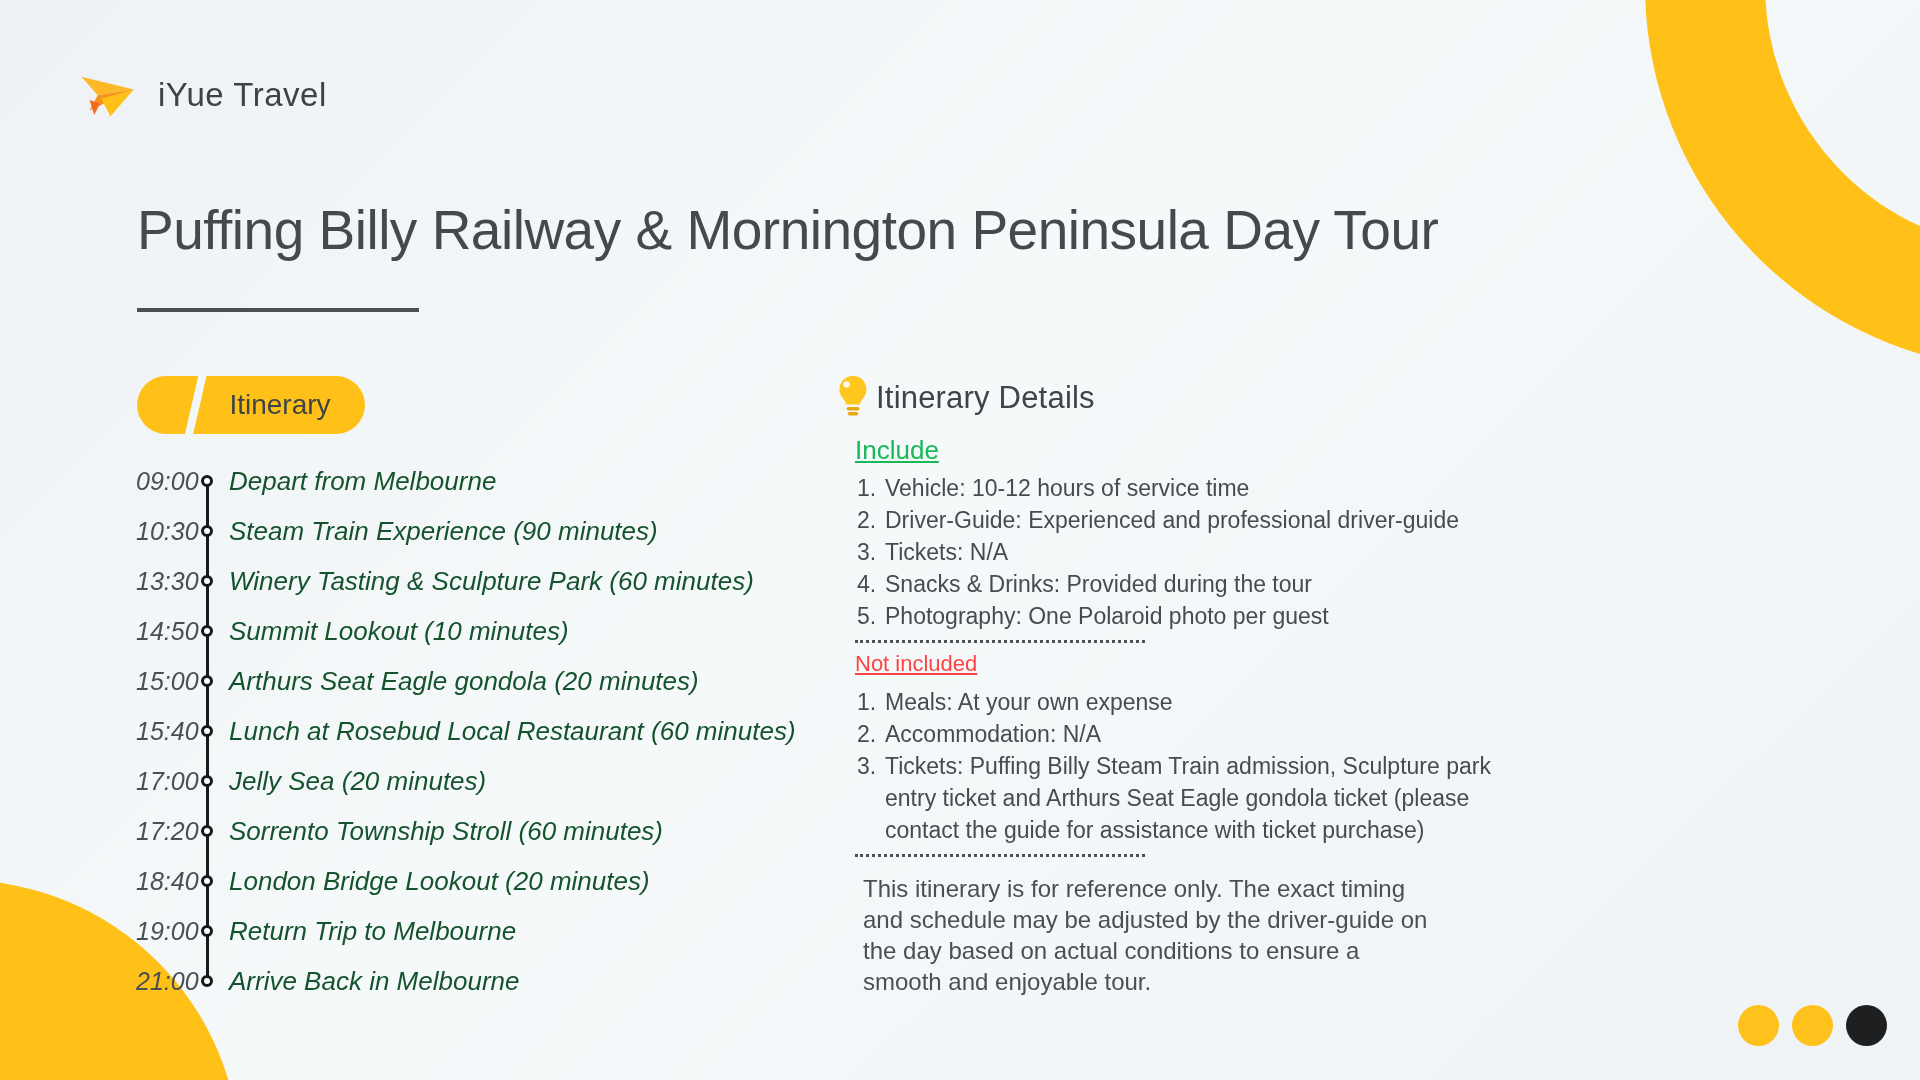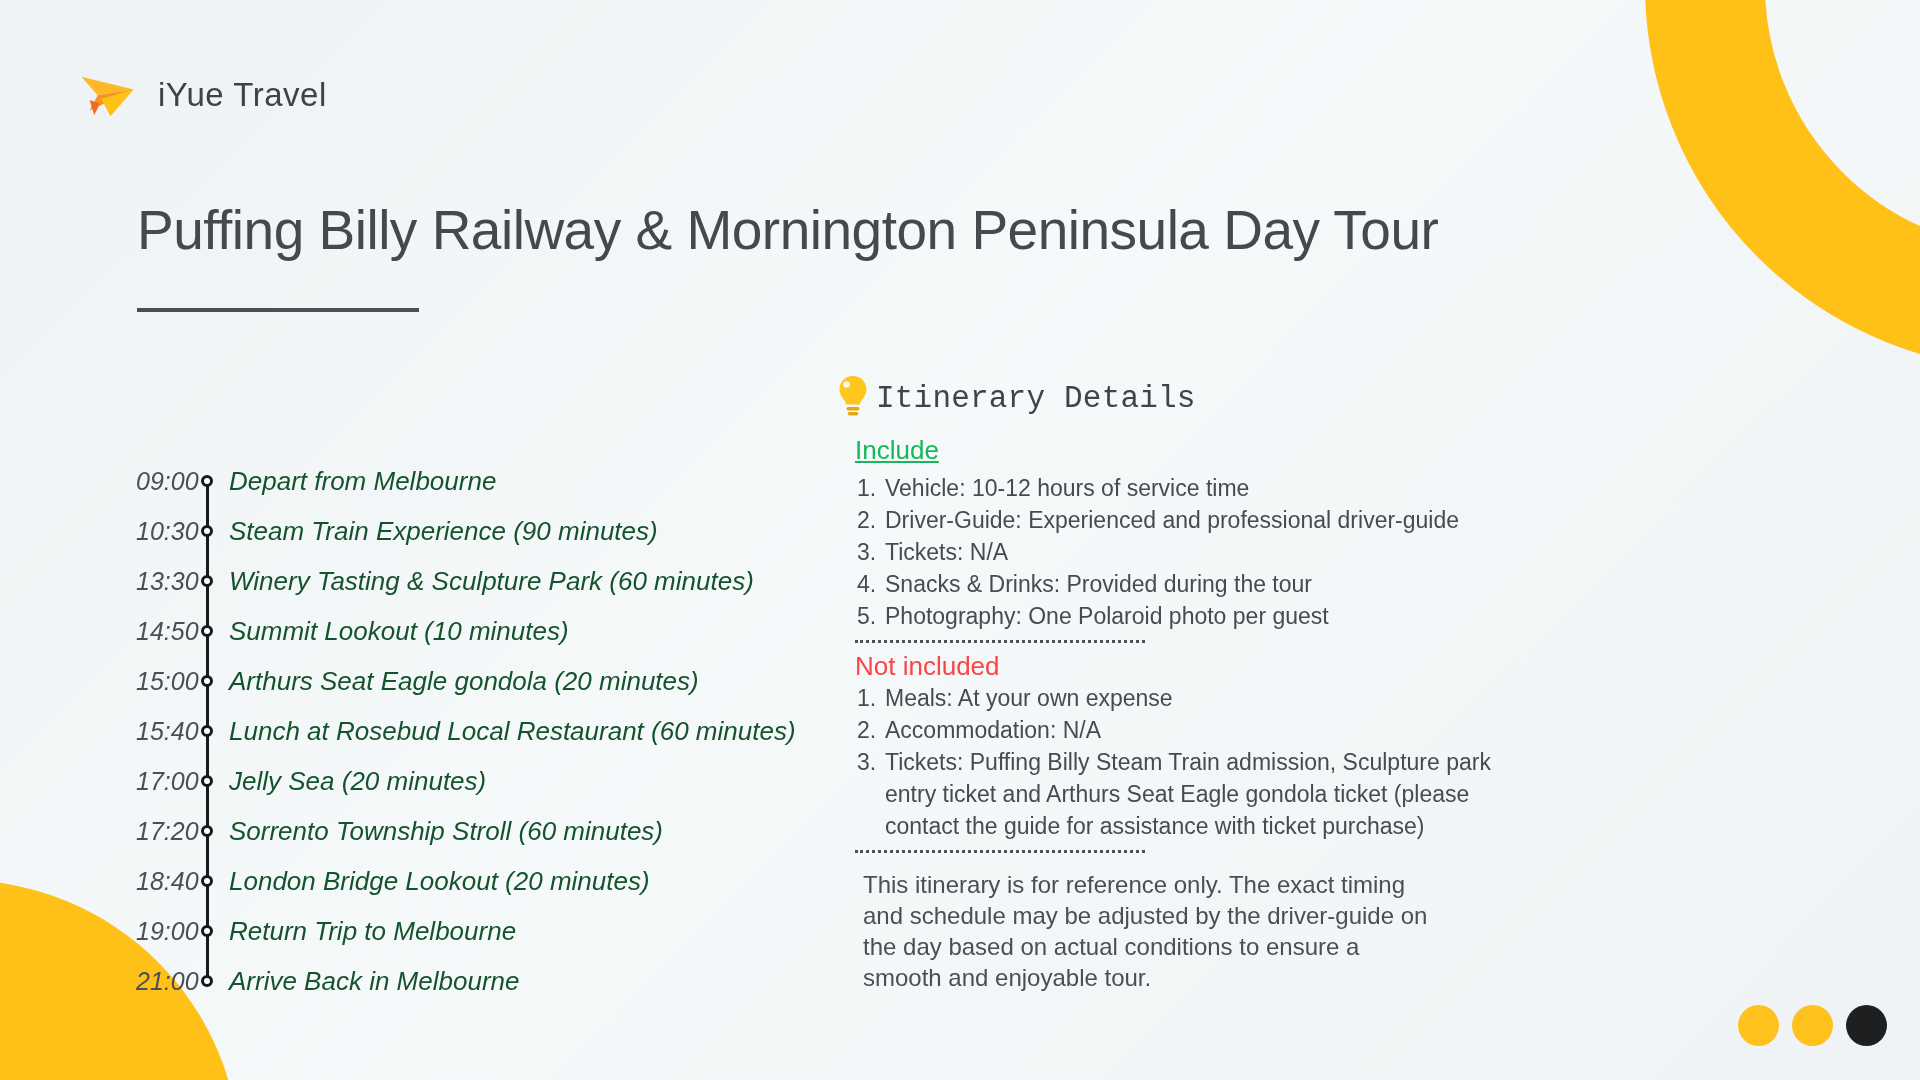--- a/index.html
+++ b/index.html
@@ -64,23 +64,23 @@
   .tl-time { width:60px; font-size:25px; color:#4a4f52; flex:0 0 60px; }
   .tl-dot {
     flex:0 0 12px; width:12px; height:12px; margin-left:5px; border-radius:50%;
     background:#fff; border:3px solid #17191b; z-index:1;
   }
   .tl-label { margin-left:16px; font-size:26px; color:#14532d; white-space:nowrap; }
 
   
   .details { position:absolute; left:838px; top:375px; width:710px; z-index:2; }
   .details-header { display:flex; align-items:center; gap:8px; }
-  .details-title { font-size:31px; color:#3f4447; letter-spacing:.2px;font-family:Liberation Mono, monospace; }
+  .details-title { font-size:31px; color:#3f4447; letter-spacing:.2px; }
   .sec-include { margin:14px 0 6px 17px; font-size:26px; color:#17b85a;text-decoration:underline; }
-  .sec-excluded { margin:8px 0 0 17px; font-size:26px; color:#fb4545; }
+  .sec-excluded { margin:8px 0 9px 17px; font-size:22px; color:#fb4545;text-decoration:underline; }
   ol.det-list { list-style:none; counter-reset:li; margin-left:17px; }
   ol.det-list li {
     counter-increment:li; position:relative; padding-left:30px;
     font-size:23px; line-height:32px; color:#464b4e;
   }
   ol.det-list li::before { content:counter(li) "."; position:absolute; left:2px; }
   .dotted-divider {
     width:290px; margin:8px 0 4px 17px;
     border-top:3px dotted #4d5154;
   }
@@ -110,20 +110,23 @@
         <polygon points="40,60 96,44 56,90" fill="#FFC117"></polygon>
         <polygon points="20,62 28,88 38,68" fill="#F26B21"></polygon>
       </svg>
     </span>
     <span class="logo-text">iYue Travel</span>
   </div>
 
   <h1 class="title">Puffing Billy Railway &amp; Mornington Peninsula Day Tour</h1>
   <div class="title-underline"></div>
 
+  <div class="badge">
+    <span class="badge-label">Itinerary</span>
+  </div>
 
   <div class="timeline">
 
       <div class="tl-row">
         <span class="tl-time">09:00</span>
         <span class="tl-dot"></span>
         <span class="tl-label">Depart from Melbourne</span>
       </div>
 
       <div class="tl-row">

